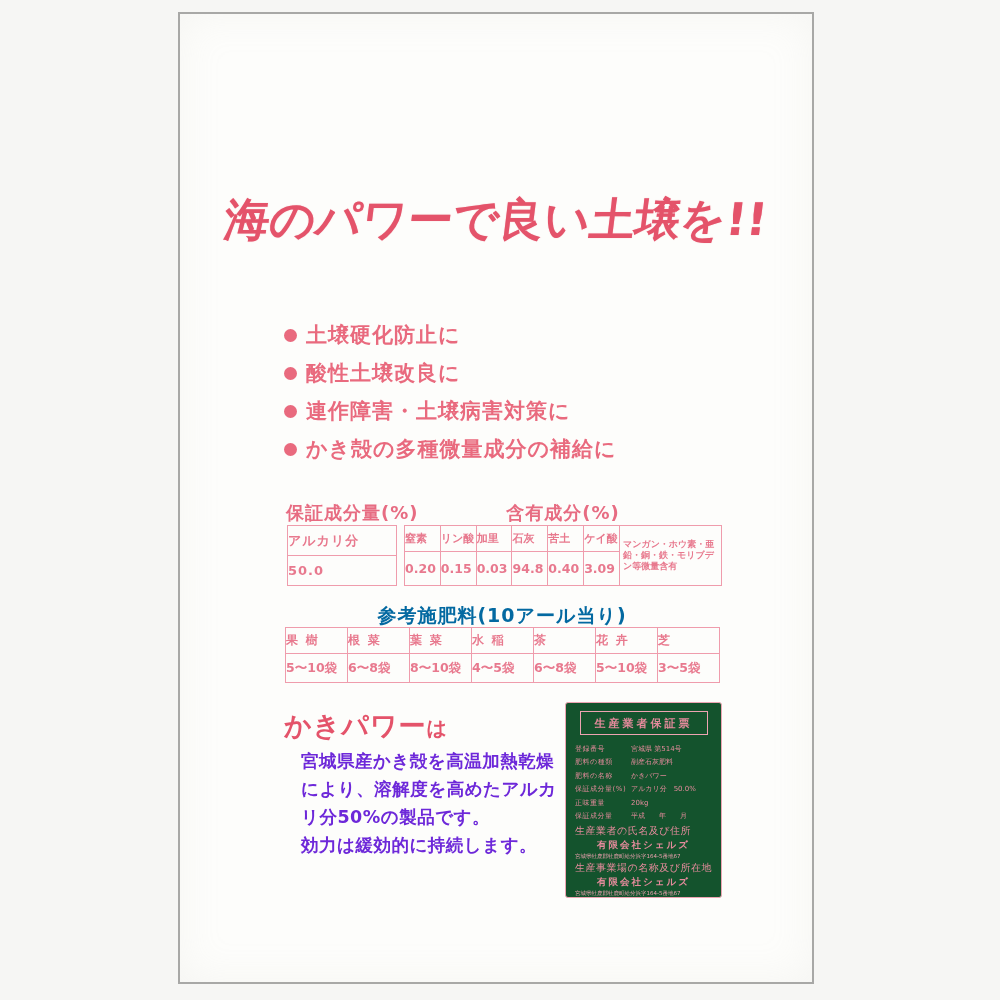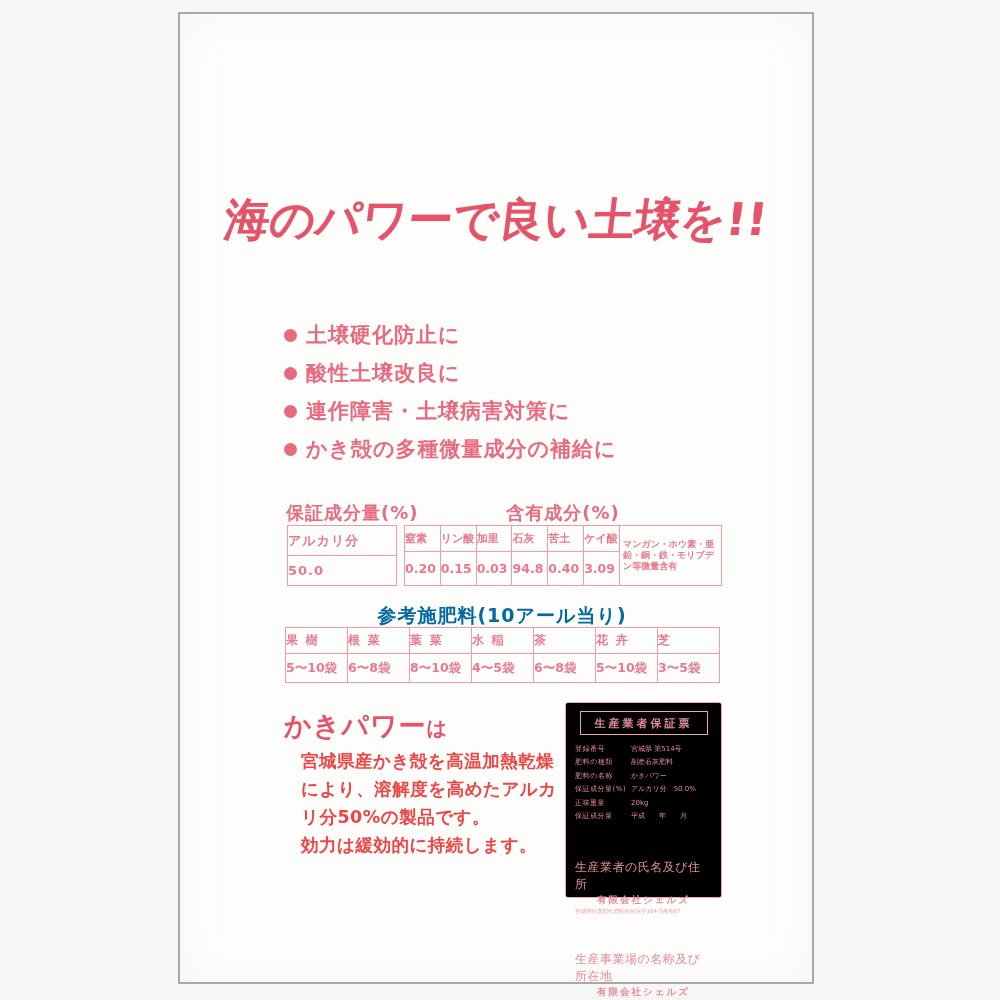--- a/index.html
+++ b/index.html
@@ -52,33 +52,33 @@
   .tbl-app td { width:62px; font-size:12px; font-weight:700; }
   .tbl-app tr:first-child td { height:26px; }
   .tbl-app tr:last-child td { height:29px; font-size:12.5px; }
   .spread { letter-spacing:.65em; display:inline-block; margin-right:-.65em; }
 
   
   .desc-head { position:absolute; top:694px; left:104px; color:#e4536a; white-space:nowrap; }
   .desc-head .main { font-size:27px; font-weight:800; letter-spacing:1px; }
   .desc-head .suffix { font-size:20px; font-weight:800; }
   .desc-body { position:absolute; top:733px; left:121px; width:290px;
-    color:#ef4444; font-size:17.5px; font-weight:700; line-height:1.6; letter-spacing:.5px; }
+    color:#6d28d9; font-size:17.5px; font-weight:700; line-height:1.6; letter-spacing:.5px; }
 
   
   .cert { position:absolute; top:688px; left:385px; width:157px; height:196px;
-    border:1.5px solid #eda4b2; border-radius:3px; color:#e58b9c; background:#000000; }
+    border:1.5px solid #eda4b2; border-radius:3px; color:#e58b9c; background:#14532d; }
   .cert-title-box { margin:8px auto 5px; width:128px; border:1px solid #eda4b2;
     text-align:center; font-size:11px; font-weight:700; letter-spacing:3px; padding:4px 0 3px; }
   .cert-rows { padding:2px 9px 0; }
   .cert-row { display:flex; align-items:center; height:13.5px; }
   .cert-label { width:56px; font-size:7px; letter-spacing:.5px; white-space:nowrap; }
   .cert-value { flex:1; font-size:7px; white-space:nowrap; }
   .cert-block { padding:1px 9px 0; }
-  .cert-block-label { font-size:12px; letter-spacing:.5px;margin-top:35px; }
+  .cert-block-label { font-size:10px; letter-spacing:.5px; }
   .cert-block-name { text-align:center; font-size:9.5px; font-weight:700; letter-spacing:2px; padding:1px 0; }
   .cert-block-addr { font-size:5.5px; white-space:nowrap; letter-spacing:0; color:#eba0ae; }
 </style>
 </head>
 <body>
 
 <div class="bag">
 
   <div class="headline">海のパワーで良い土壌を!!</div>
 

